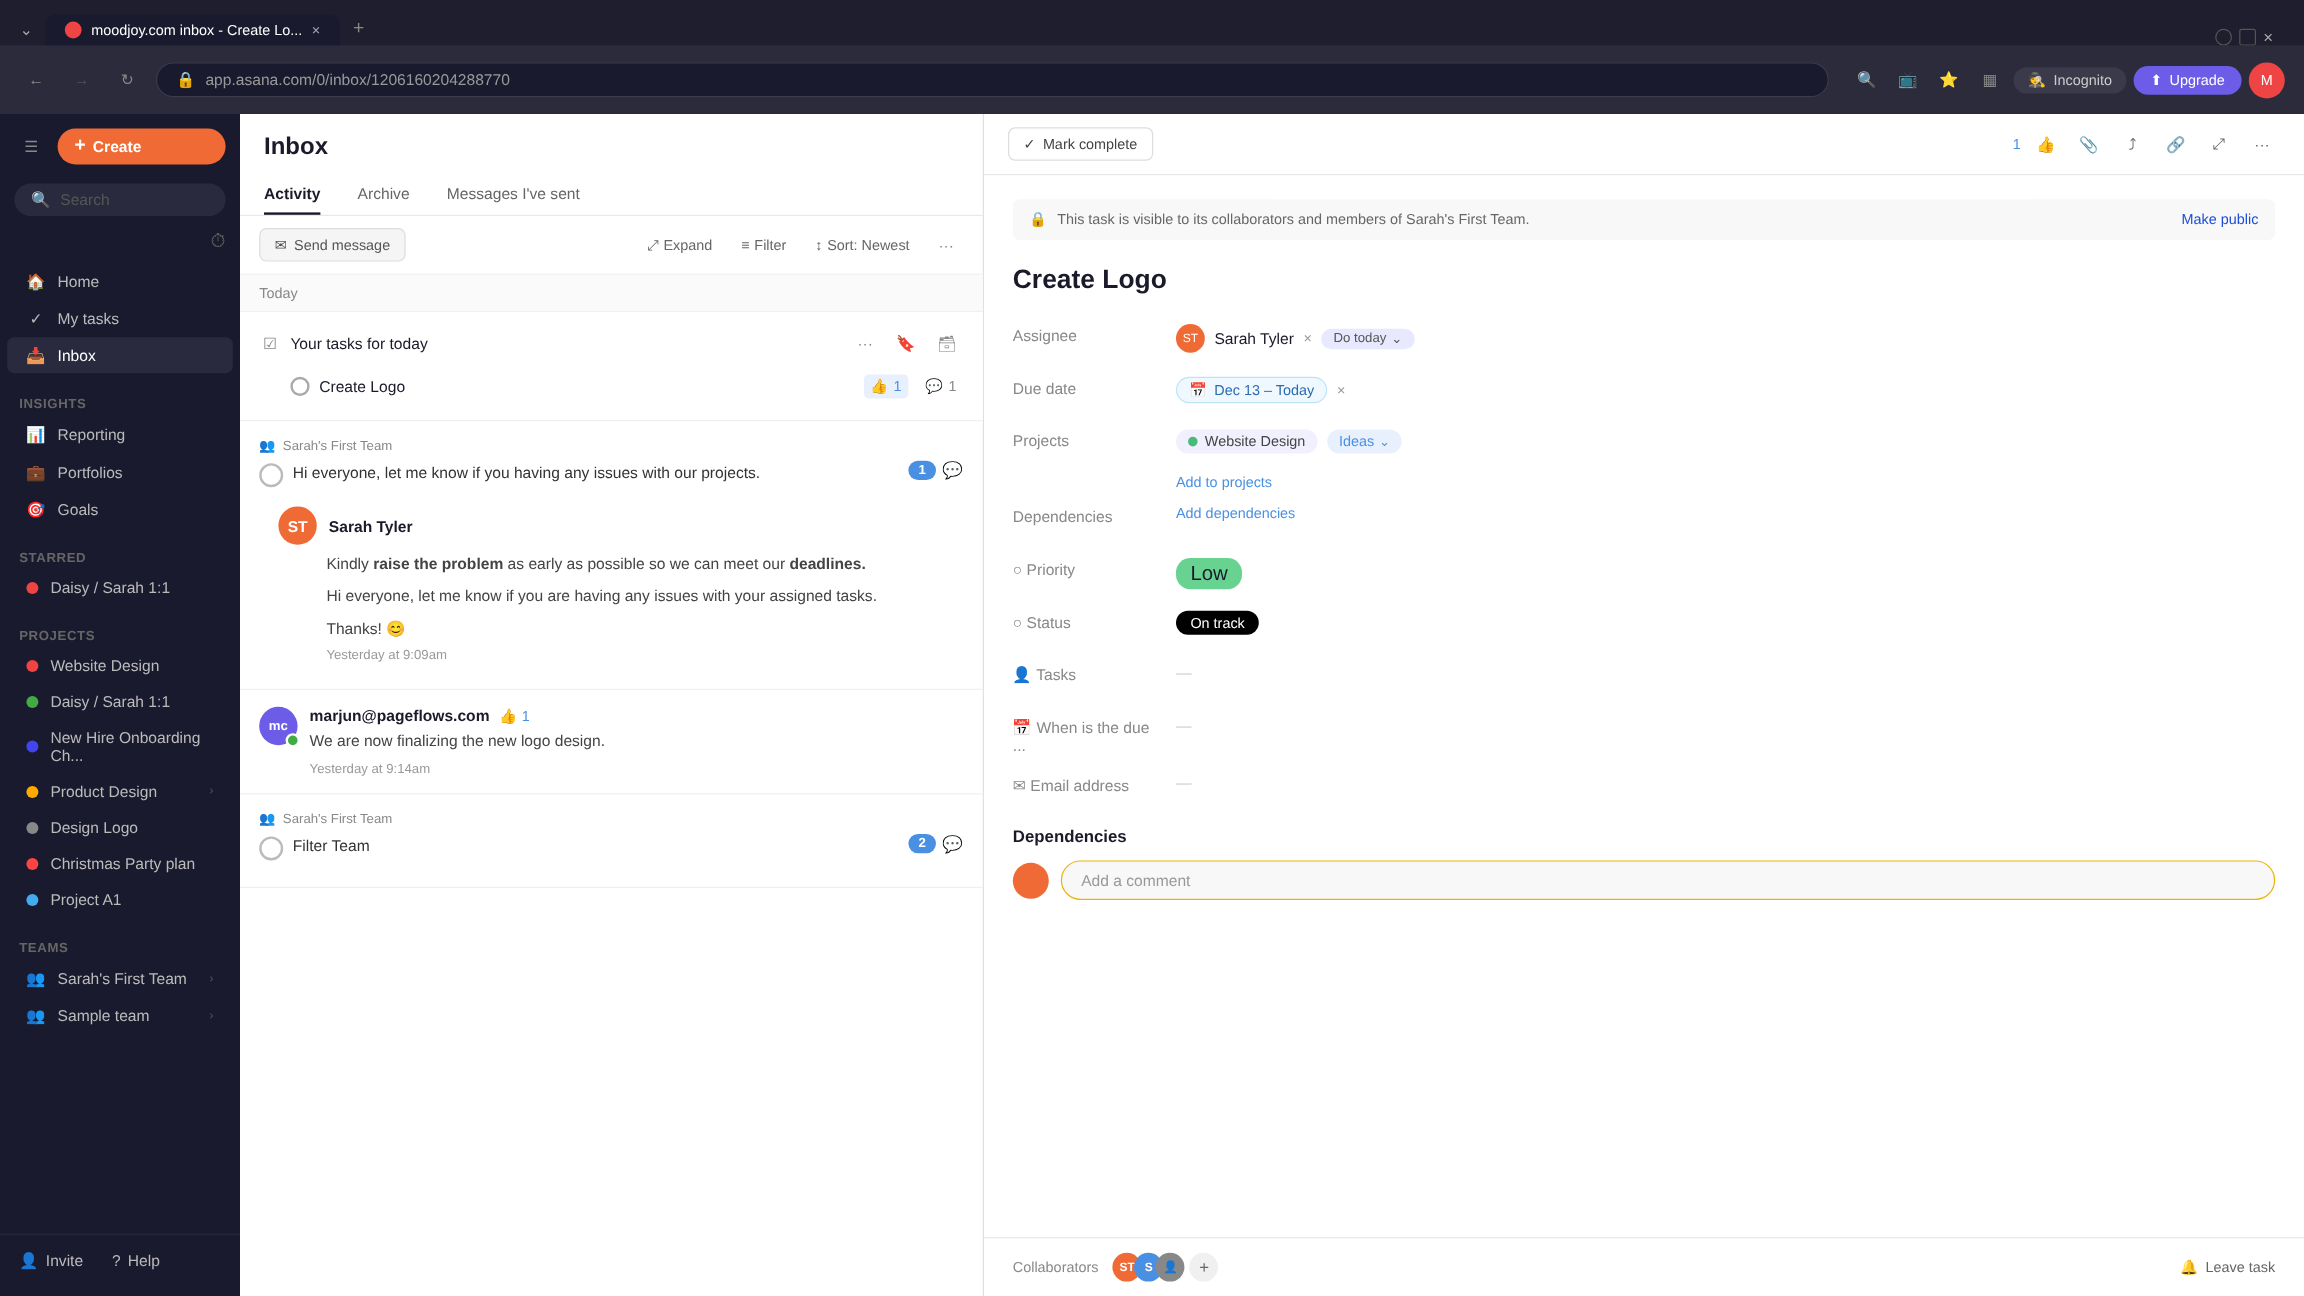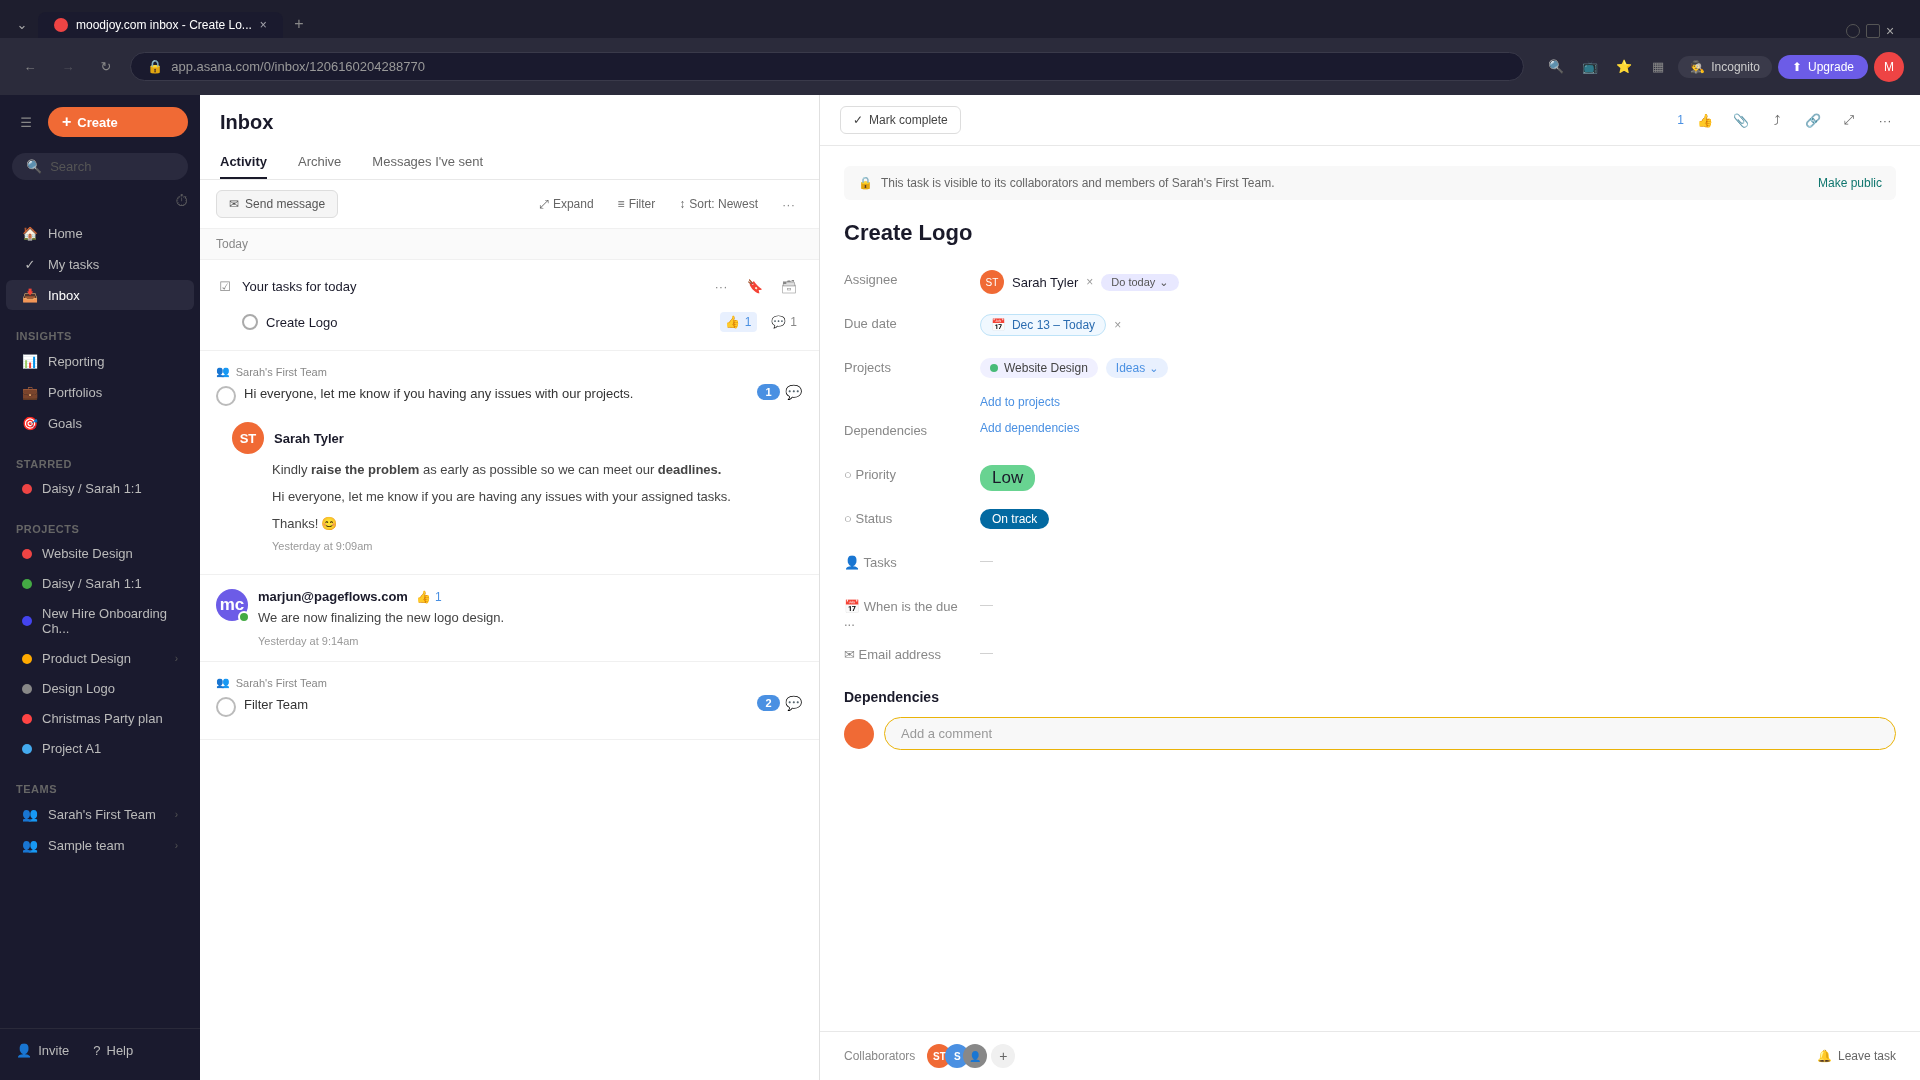--- a/index.html
+++ b/index.html
@@ -91,34 +91,34 @@
 
     
     .detail-panel { flex: 1; background: #fff; display: flex; flex-direction: column; overflow: hidden; }
     .detail-toolbar { padding: 10px 20px; display: flex; align-items: center; gap: 10px; border-bottom: 1px solid #e8e8e8; }
     .mark-complete-btn { background: #fff; border: 1px solid #ddd; border-radius: 6px; padding: 6px 12px; font-size: 12px; color: #444; cursor: pointer; display: flex; align-items: center; gap: 6px; }
     .detail-actions { display: flex; gap: 6px; align-items: center; margin-left: auto; }
     .detail-action-btn { width: 30px; height: 30px; display: flex; align-items: center; justify-content: center; color: #666; cursor: pointer; border-radius: 4px; }
     .like-count { font-size: 12px; color: #4a90e2; }
     .detail-body { padding: 20px 24px; overflow-y: auto; flex: 1; }
     .privacy-notice { background: #f8f8f8; border-radius: 6px; padding: 10px 14px; font-size: 12px; color: #666; display: flex; align-items: center; gap: 8px; margin-bottom: 20px; }
-    .make-public-link { color: #0f766e; cursor: pointer; margin-left: auto; font-size: 12px; }
+    .make-public-link { color: #1d4ed8; cursor: pointer; margin-left: auto; font-size: 12px; }
     .detail-title { font-size: 22px; font-weight: 700; color: #1a1a2a; margin-bottom: 24px; }
     .detail-field { display: flex; align-items: flex-start; gap: 16px; margin-bottom: 16px; min-height: 28px; }
     .field-label { width: 120px; font-size: 13px; color: #888; flex-shrink: 0; padding-top: 2px; }
     .field-value { display: flex; align-items: center; gap: 8px; font-size: 13px; color: #1a1a2a; flex: 1; flex-wrap: wrap; }
     .assignee-avatar { width: 24px; height: 24px; border-radius: 50%; background: #f06a35; display: flex; align-items: center; justify-content: center; color: white; font-size: 10px; }
     .remove-x { color: #999; cursor: pointer; font-size: 12px; }
     .due-badge { background: #f0f8ff; border: 1px solid #bee3f8; border-radius: 12px; padding: 3px 10px; font-size: 12px; color: #2b6cb0; display: flex; align-items: center; gap: 6px; }
     .calendar-icon { color: #4a90e2; }
     .project-badge { background: #f0f0ff; border-radius: 12px; padding: 3px 10px; font-size: 12px; color: #444; display: flex; align-items: center; gap: 6px; }
     .dot-green { width: 8px; height: 8px; background: #48bb78; border-radius: 50%; }
     .add-link { color: #4a90e2; font-size: 12px; cursor: pointer; }
     .priority-badge { background: #68d391; border-radius: 12px; padding: 3px 12px; font-size: 17px; color: #1a1a2a; font-weight: 500; }
-    .status-badge { background: #0369a1; border-radius: 12px; padding: 3px 12px; font-size: 12px; color: white; font-weight: 500; }
+    .status-badge { background: #000000; border-radius: 12px; padding: 3px 12px; font-size: 12px; color: white; font-weight: 500; }
     .field-placeholder { color: #ccc; font-size: 13px; }
     .section-title { font-size: 14px; font-weight: 600; color: #1a1a2a; margin-bottom: 12px; margin-top: 8px; }
     .comment-avatar { width: 30px; height: 30px; border-radius: 50%; background: #f06a35; flex-shrink: 0; }
     .comment-input { flex: 1; background: #f8f8f8; border: 1px solid #eab308; border-radius: 20px; padding: 8px 16px; font-size: 13px; color: #999; cursor: text; }
     .collaborators-row { display: flex; align-items: center; gap: 8px; padding: 12px 24px; border-top: 1px solid #e8e8e8; }
     .collab-label { font-size: 12px; color: #888; margin-right: 4px; }
     .collab-avatar { width: 24px; height: 24px; border-radius: 50%; display: flex; align-items: center; justify-content: center; font-size: 10px; font-weight: 600; color: white; margin-left: -6px; }
     .add-collab { width: 24px; height: 24px; border-radius: 50%; background: #f0f0f0; display: flex; align-items: center; justify-content: center; color: #666; font-size: 14px; cursor: pointer; margin-left: 4px; }
     .leave-task-btn { margin-left: auto; font-size: 12px; color: #666; cursor: pointer; display: flex; align-items: center; gap: 6px; }
     .ideas-tag { background: #e8f0fe; border-radius: 12px; padding: 3px 10px; font-size: 12px; color: #4a90e2; cursor: pointer; display: flex; align-items: center; gap: 4px; }
@@ -396,21 +396,21 @@
                 <span>Thanks! 😊</span>
               </div>
             </div>
             <div class="msg-time">Yesterday at 9:09am</div>
           </div>
         </div>
 
         <div class="msg-item">
           <div style="display:flex; align-items:flex-start; gap:10px;">
             <div class="msg-avatar" style="background:#6c5ce7; width:32px; height:32px; position:relative;">
-              <span style="font-size:17px;">mc</span>
+              <span style="font-size:11px;">mc</span>
               <div style="position:absolute;bottom:-2px;right:-2px;width:12px;height:12px;background:#4a4;border-radius:50%;border:2px solid #fff;"></div>
             </div>
             <div style="flex:1;">
               <div class="msg-author-row">
                 <span class="msg-author">marjun@pageflows.com</span>
                 <div class="like-badge">
                   <span>👍</span>
                   <span>1</span>
                 </div>
               </div>

